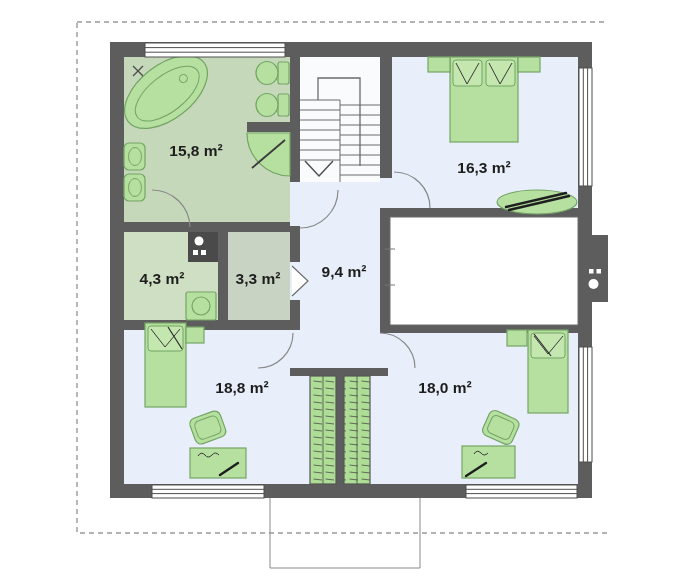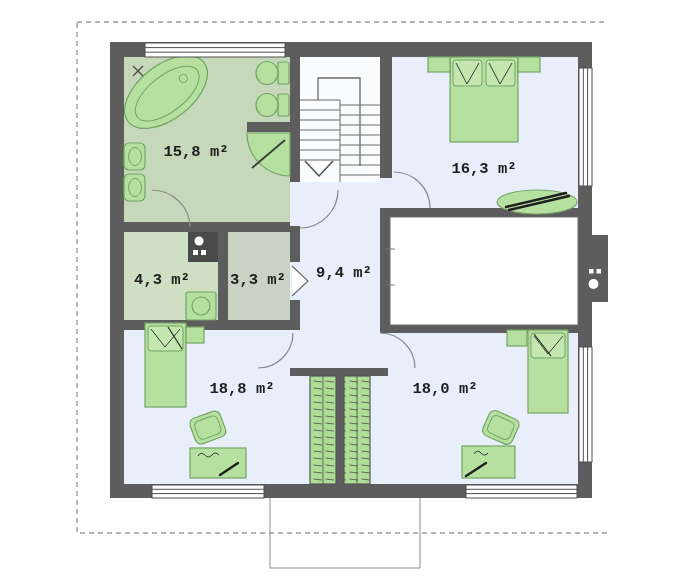--- a/index.html
+++ b/index.html
@@ -1,17 +1,17 @@
 <!DOCTYPE html>
 <html><head>
 <meta charset="utf-8">
 <style>
   html,body{margin:0;padding:0;background:#ffffff;}
   .stage{position:relative;width:608px;height:576px;background:#ffffff;overflow:hidden;
-         font-family:Liberation Mono, monospace;}
+         font-family:Liberation Sans, sans-serif;}
   .wall{fill:#5d5d5d;}
   .floor-blue{fill:#e9effa;}
   .floor-bath{fill:#c6d8ba;}
   .floor-util{fill:#cfdfc3;}
   .floor-closet{fill:#c9d3c3;}
   .floor-stair{fill:#fafbfd;}
   .furn{fill:#b5e0a0;stroke:#74a465;stroke-width:1.2;}
   .furn-light{fill:#c3e7ae;stroke:#74a465;stroke-width:1;}
   .sketch{stroke:#3a3a3a;stroke-width:1;fill:none;}
   .darkline{stroke:#1f1f1f;stroke-width:2.4;stroke-linecap:round;}

